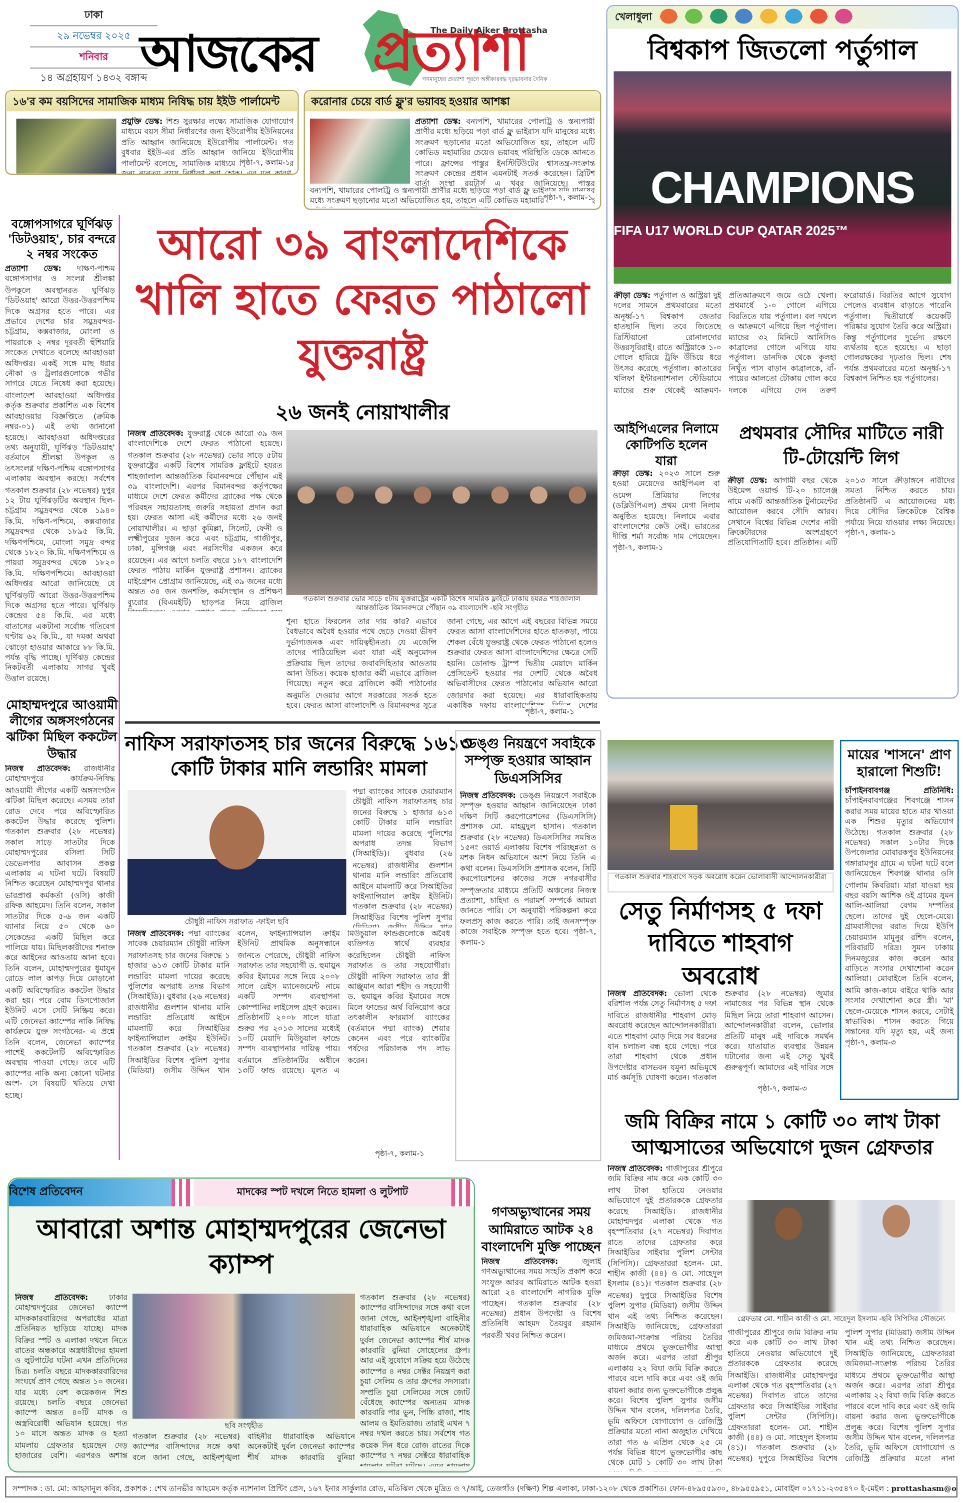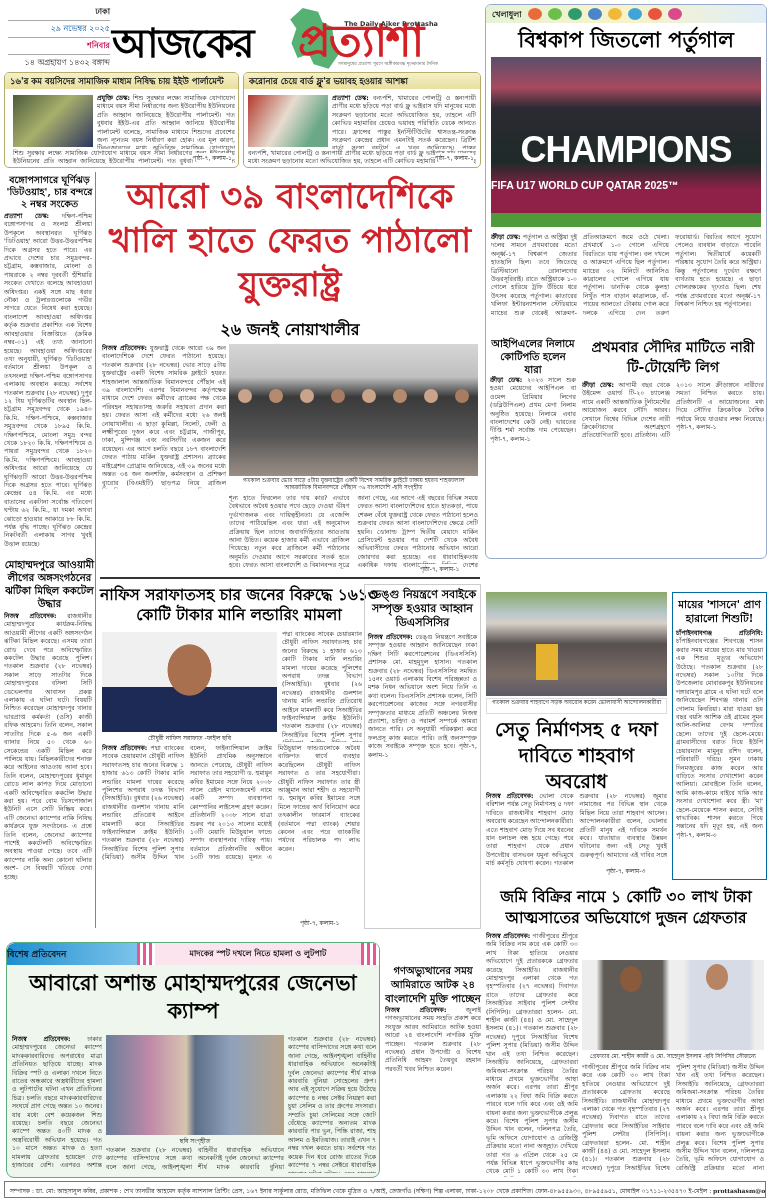--- a/index.html
+++ b/index.html
@@ -5,38 +5,38 @@
 *{box-sizing:border-box;margin:0;padding:0}
 body{width:770px;height:1202px;background:#fff;font-family:"DejaVu Sans",sans-serif;color:#111;position:relative;overflow:hidden}
 .abs{position:absolute}
 .txt{font-size:6.2px;line-height:8.4px;text-align:justify;color:#222;overflow:hidden}
 .txt b{font-weight:bold;color:#000}
 .hl{font-family:"DejaVu Serif",serif;text-align:center;color:#000;font-weight:bold}
 .ph{background:#999;overflow:hidden}
 .cap{font-size:6px;text-align:center;color:#222;line-height:8px}
 .hr{border-top:1px solid #444}
 
-#dateblock{left:8px;top:4px;width:102px;height:66px;font-size:8px;text-align:right}
+#dateblock{left:24px;top:4px;width:102px;height:66px;font-size:8px;text-align:center}
 #dateblock div{border-bottom:1px solid #aaa;padding:2px 0;line-height:12px}
 #d-city{font-weight:bold;color:#222}
 #d-date{color:#0a5fa5}
 #d-day{color:#c2185b;font-weight:bold}
 #d-bangla{color:#222;border-bottom:none!important}
 #logo{left:112px;top:8px;width:330px;height:62px}
 #logo-black{position:absolute;left:0;top:4px;font-family:"DejaVu Serif",serif;font-size:40px;font-weight:bold;letter-spacing:-2px;color:#000}
 #logo-red{position:absolute;left:186px;top:0;font-family:"DejaVu Serif",serif;font-size:44px;font-weight:bold;color:#d32027;letter-spacing:-2px}
 #logo-map{position:absolute;left:172px;top:0;width:62px;height:64px;background:#3aa35b;clip-path:polygon(30% 0,55% 6%,62% 22%,78% 30%,80% 52%,90% 70%,72% 95%,48% 88%,40% 72%,22% 78%,12% 55%,20% 32%,10% 18%);opacity:.85}
 #logo-eng{position:absolute;right:4px;top:12px;font-size:6.5px;font-weight:bold;color:#333}
 #logo-tag{position:absolute;right:4px;bottom:2px;font-size:4.5px;color:#555}
 
 .teaser{border:1px solid #b6ac6b;border-radius:5px;background:#fff;overflow:hidden}
 .teaser-head{background:linear-gradient(#f5f0c6,#e8dfa0);font-size:8.5px;font-weight:bold;padding:2px 5px;height:16px;color:#111;white-space:nowrap;overflow:hidden}
 
 #sports{left:485px;top:4px;width:282px;height:555px;border:1px solid #9ac;border-radius:6px;background:#fff;overflow:hidden}
-#sports-band{height:18px;background:linear-gradient(90deg,#e6f3d8,#f8f3c8,#e0eef8);padding:2px 6px;font-size:8px;font-weight:bold;color:#222;display:flex;align-items:center;gap:6px}
+#sports-band{height:18px;background:linear-gradient(90deg,#e6f3d8,#f8f3c8,#e0eef8);padding:2px 6px;font-size:8px;font-weight:bold;color:#222;display:flex;align-items:flex-start;gap:6px}
 .sp-icon{display:inline-block;width:14px;height:12px;border-radius:50%}
 
 #footer{left:4px;top:1181px;width:762px;height:17px;border:1px solid #777;font-size:6px;padding:4px 5px;white-space:nowrap;overflow:hidden;color:#222}
 #footer span{font-family:"DejaVu Serif",serif;font-weight:bold}
 </style>
 </head>
 <body>
 
 <div id="dateblock" class="abs">
   <div id="d-city">ঢাকা</div>
@@ -46,21 +46,21 @@
 </div>
 
 <div id="logo" class="abs">
   <div id="logo-map"></div>
   <div id="logo-red">প্রত্যাশা</div>
   <div id="logo-black">আজকের</div>
   <div id="logo-eng">The Daily Ajker Prottasha</div>
   <div id="logo-tag">গণমানুষের প্রত্যাশা পূরণে অঙ্গীকারবদ্ধ দৃঢ়ভাবনার দৈনিক</div>
 </div>
 
-<div class="abs teaser" style="left:4px;top:72px;width:235px;height:96px">
+<div class="abs teaser" style="left:4px;top:72px;width:235px;height:68px">
   <div class="teaser-head">১৬'র কম বয়সিদের সামাজিক মাধ্যম নিষিদ্ধ চায় ইইউ পার্লামেন্ট</div>
   <div class="abs ph" style="left:8px;top:22px;width:80px;height:52px;background:linear-gradient(135deg,#4c5a3c,#a9b06a 45%,#2c3560)"></div>
   <div class="abs txt" style="left:92px;top:21px;width:138px;height:55px"><b>প্রযুক্তি ডেস্ক:</b> <span>শিশু সুরক্ষার লক্ষ্যে সামাজিক যোগাযোগ মাধ্যমে বয়স সীমা নির্ধারণের জন্য ইউরোপীয় ইউনিয়নের প্রতি আহ্বান জানিয়েছে ইউরোপীয় পার্লামেন্ট। গত বুধবার ইইউ-এর প্রতি আহ্বান জানিয়ে ইউরোপীয় পার্লামেন্ট বলেছে, সামাজিক মাধ্যমে শিশুদের প্রবেশের জন্য ন্যূনতম বয়স নির্ধারণ করা হোক। এর মূল কারণ, টিনএজারদের মধ্যে অতিরিক্ত সামাজিক যোগাযোগ মাধ্যম ব্যবহারের ফলে যে মানসিক স্বাস্থ্য সমস্যা বাড়ছে তা কমানো। এ চাওয়া বাধ্যতামূলক নয়। তবে ইউরোপীয় পার্লামেন্টের এ আহ্বান এমন সময়ে এল যখন ১৬</span></div>
   <div class="abs txt" style="left:8px;top:76px;width:222px;height:17px"><span>শিশু সুরক্ষার লক্ষ্যে সামাজিক যোগাযোগ মাধ্যমে বয়স সীমা নির্ধারণের জন্য ইউরোপীয় ইউনিয়নের প্রতি আহ্বান জানিয়েছে ইউরোপীয় পার্লামেন্ট। গত বুধবার ইইউ-এর প্রতি আহ্বান জানিয়ে ইউরোপীয় পার্লামেন্ট বলেছে, সামাজিক মাধ্যমে শিশুদের প্রবেশের জন্য ন্যূনতম বয়স নির্ধারণ করা হোক। এর মূল কারণ, টিনএজারদের মধ্যে অতিরিক্ত সামাজিক যোগাযোগ মাধ্যম ব্যবহারের ফলে যে মানসিক স্বাস্থ্য সমস্যা বাড়ছে তা কমানো। এ চাওয়া বাধ্যতামূলক নয়। তবে ইউরোপীয় পার্লামেন্টের এ আহ্বান এমন সময়ে এল যখন ১৬</span></div>
   <div class="abs" style="right:6px;bottom:3px;font-size:6px;background:#fff">পৃষ্ঠা-৭, কলাম-১</div>
 </div>
 
 <div class="abs teaser" style="left:243px;top:72px;width:238px;height:96px">
   <div class="teaser-head">করোনার চেয়ে বার্ড ফ্লু'র ভয়াবহ হওয়ার আশঙ্কা</div>
   <div class="abs ph" style="left:4px;top:22px;width:80px;height:52px;background:linear-gradient(120deg,#b43a2e,#e7dcd0 45%,#6aa888 80%)"></div>

